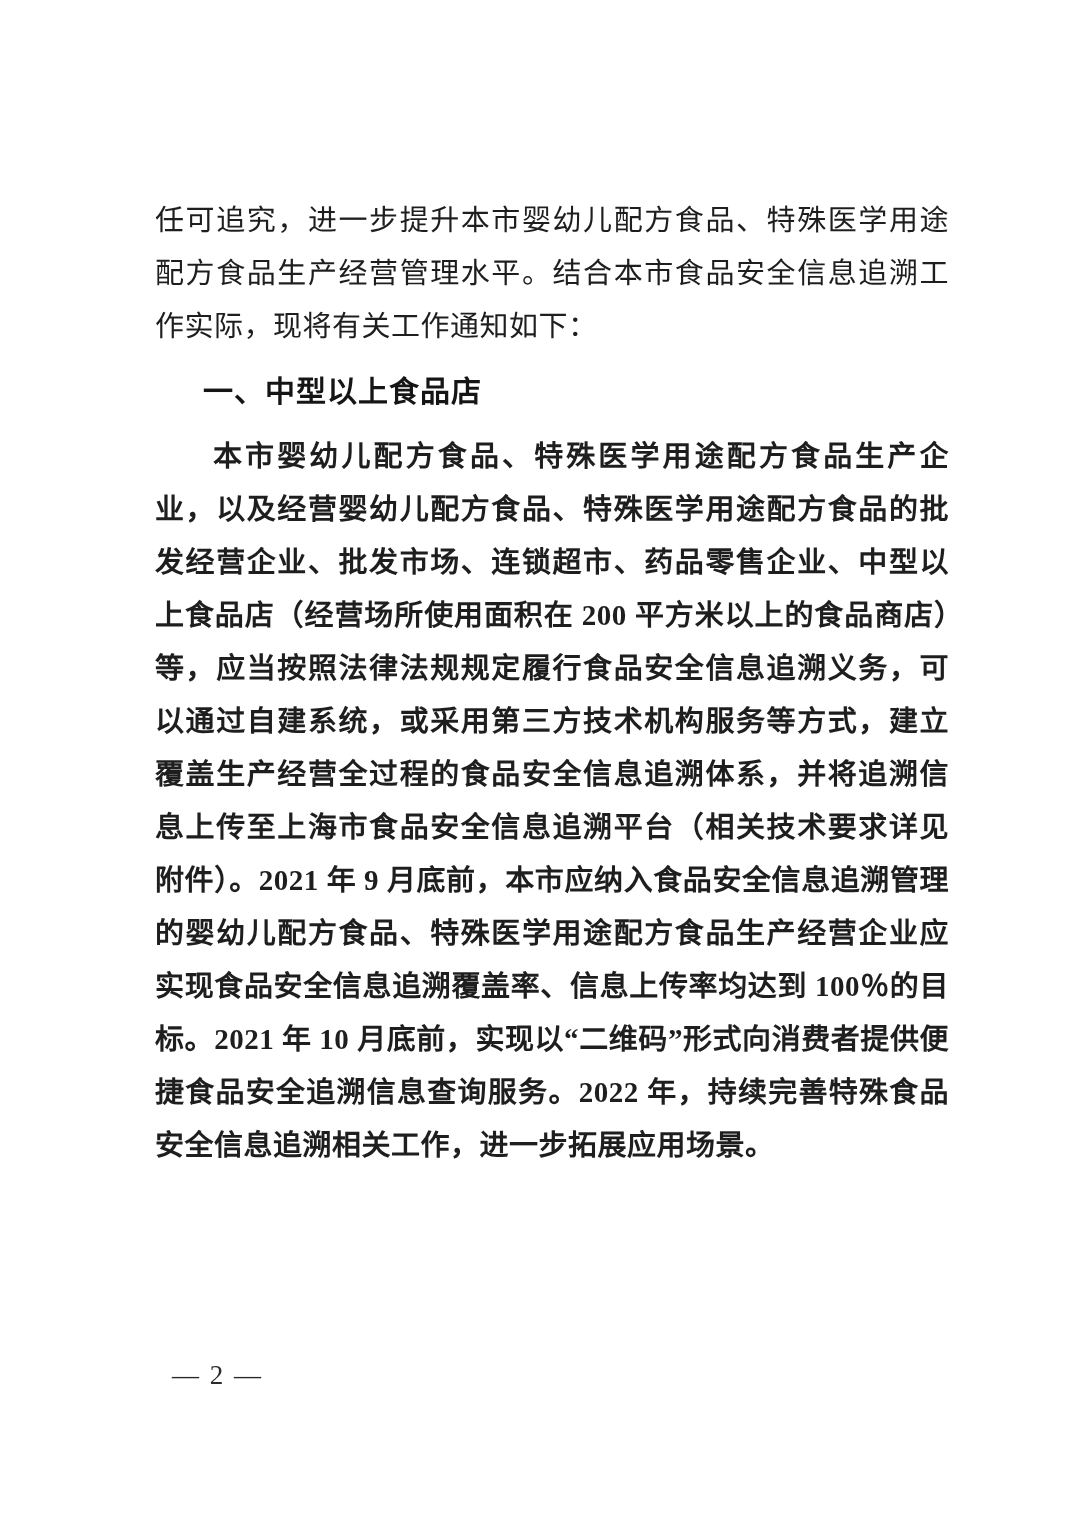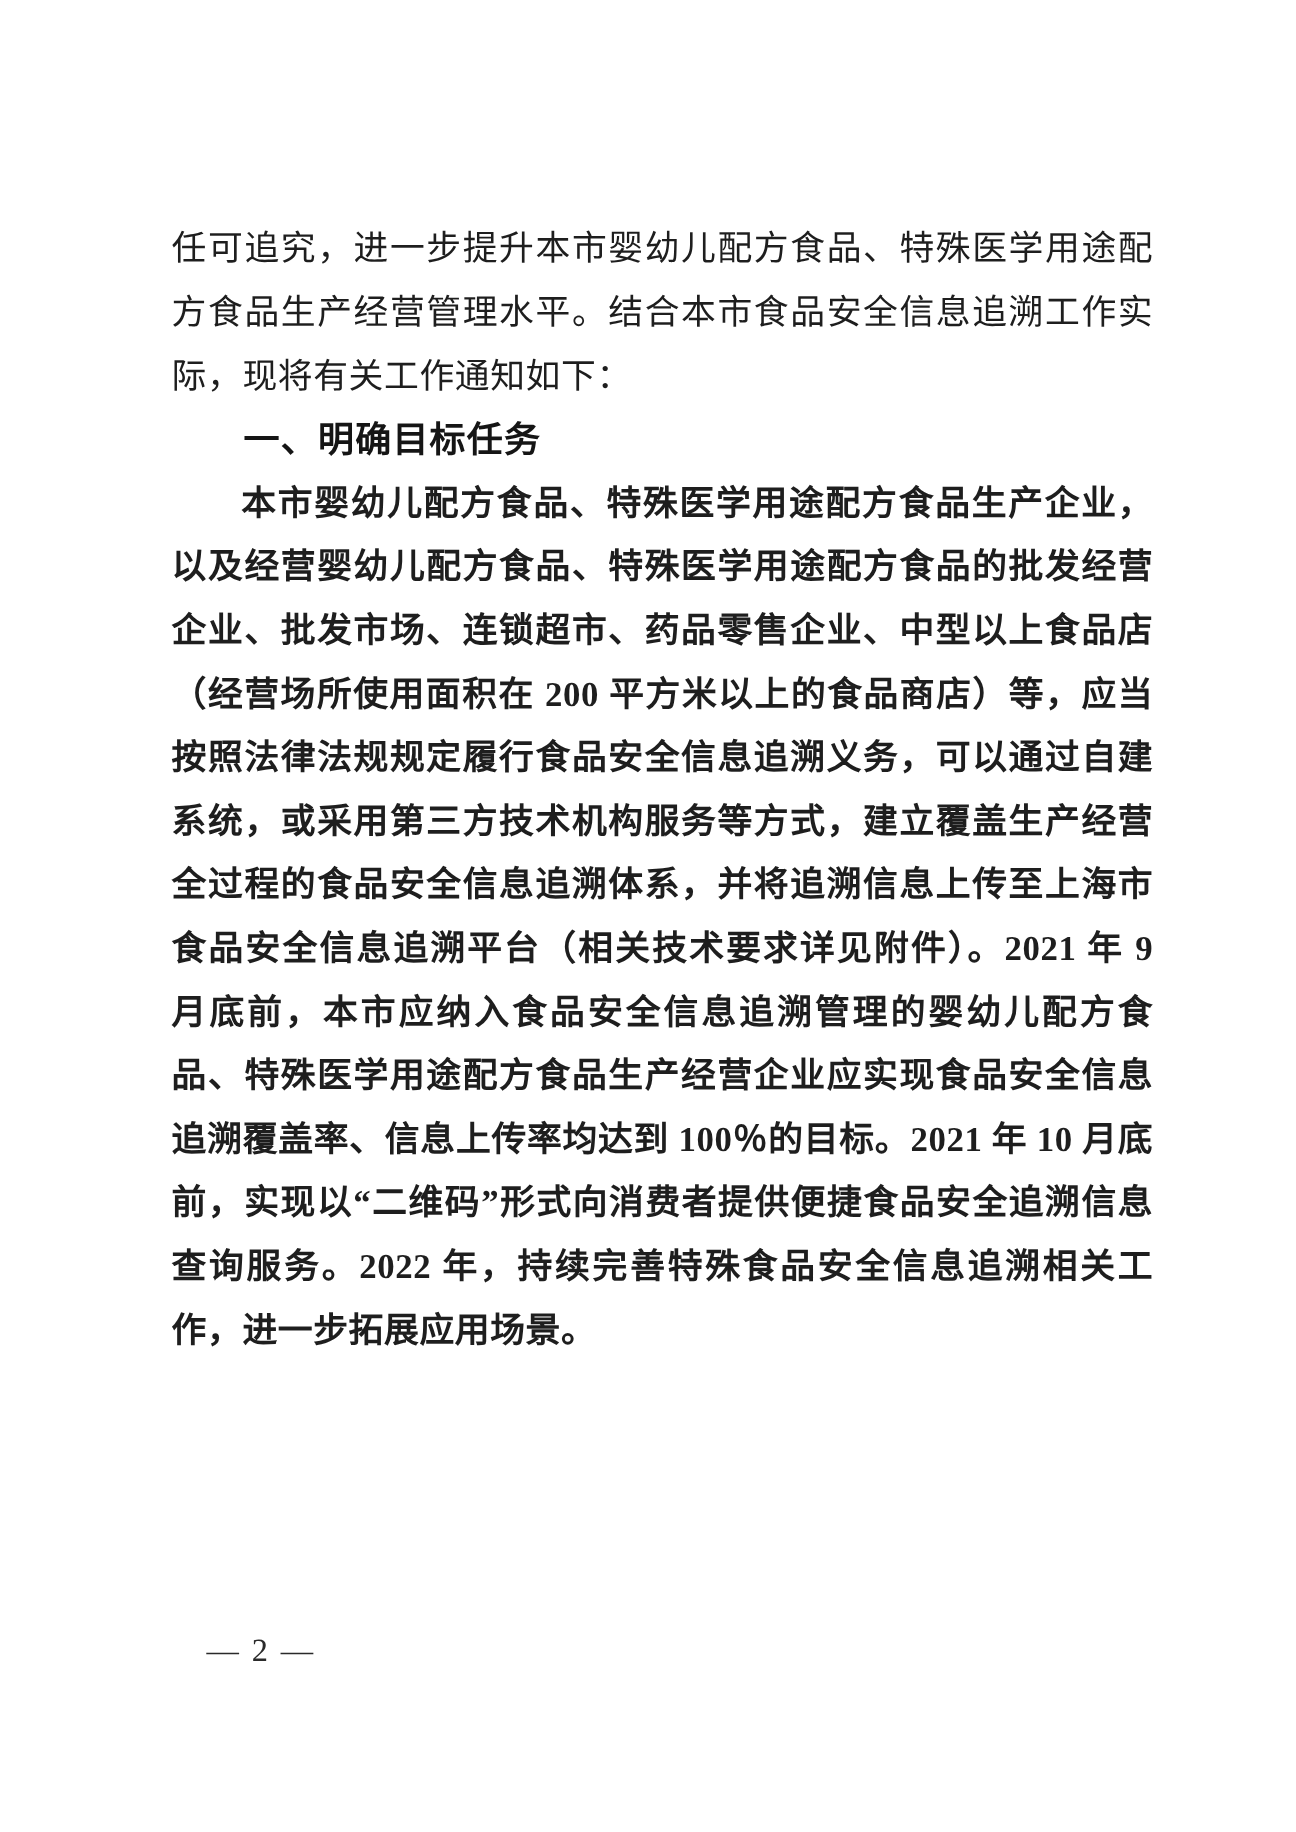--- a/index.html
+++ b/index.html
@@ -15,21 +15,21 @@
     overflow: hidden;
     color: #1e1e1e;
   }
   .doc-content {
     position: absolute;
     left: 143px;
     top: 182px;
     width: 818px;
   }
   .body-para {
-    margin: 0;
+    margin: 12px;
     font-family: "Liberation Serif", "DejaVu Serif", serif;
     font-size: 29px;
     line-height: 53px;
     text-align: justify;
     text-justify: inter-ideograph;
     letter-spacing: 0.5px;
     color: #1e1e1e;
   }
   .body-para.indent {
     text-indent: 2em;
@@ -56,17 +56,17 @@
     color: #2a2a2a;
     white-space: nowrap;
   }
 </style>
 </head>
 <body>
 
 <div class="page">
   <div class="doc-content">
     <p class="body-para">任可追究，进一步提升本市婴幼儿配方食品、特殊医学用途配方食品生产经营管理水平。结合本市食品安全信息追溯工作实际，现将有关工作通知如下：</p>
-    <h2 class="section-heading">一、明确目标任务</h2>
+    <h2 class="section-heading">一、中型以上食品店</h2>
     <p class="body-para indent">本市婴幼儿配方食品、特殊医学用途配方食品生产企业，以及经营婴幼儿配方食品、特殊医学用途配方食品的批发经营企业、批发市场、连锁超市、药品零售企业、中型以上食品店（经营场所使用面积在 200 平方米以上的食品商店）等，应当按照法律法规规定履行食品安全信息追溯义务，可以通过自建系统，或采用第三方技术机构服务等方式，建立覆盖生产经营全过程的食品安全信息追溯体系，并将追溯信息上传至上海市食品安全信息追溯平台（相关技术要求详见附件）。2021 年 9 月底前，本市应纳入食品安全信息追溯管理的婴幼儿配方食品、特殊医学用途配方食品生产经营企业应实现食品安全信息追溯覆盖率、信息上传率均达到 100％的目标。2021 年 10 月底前，实现以“二维码”形式向消费者提供便捷食品安全追溯信息查询服务。2022 年，持续完善特殊食品安全信息追溯相关工作，进一步拓展应用场景。</p>
   </div>
   <div class="page-number">— 2 —</div>
 </div>
 
 </body></html>

